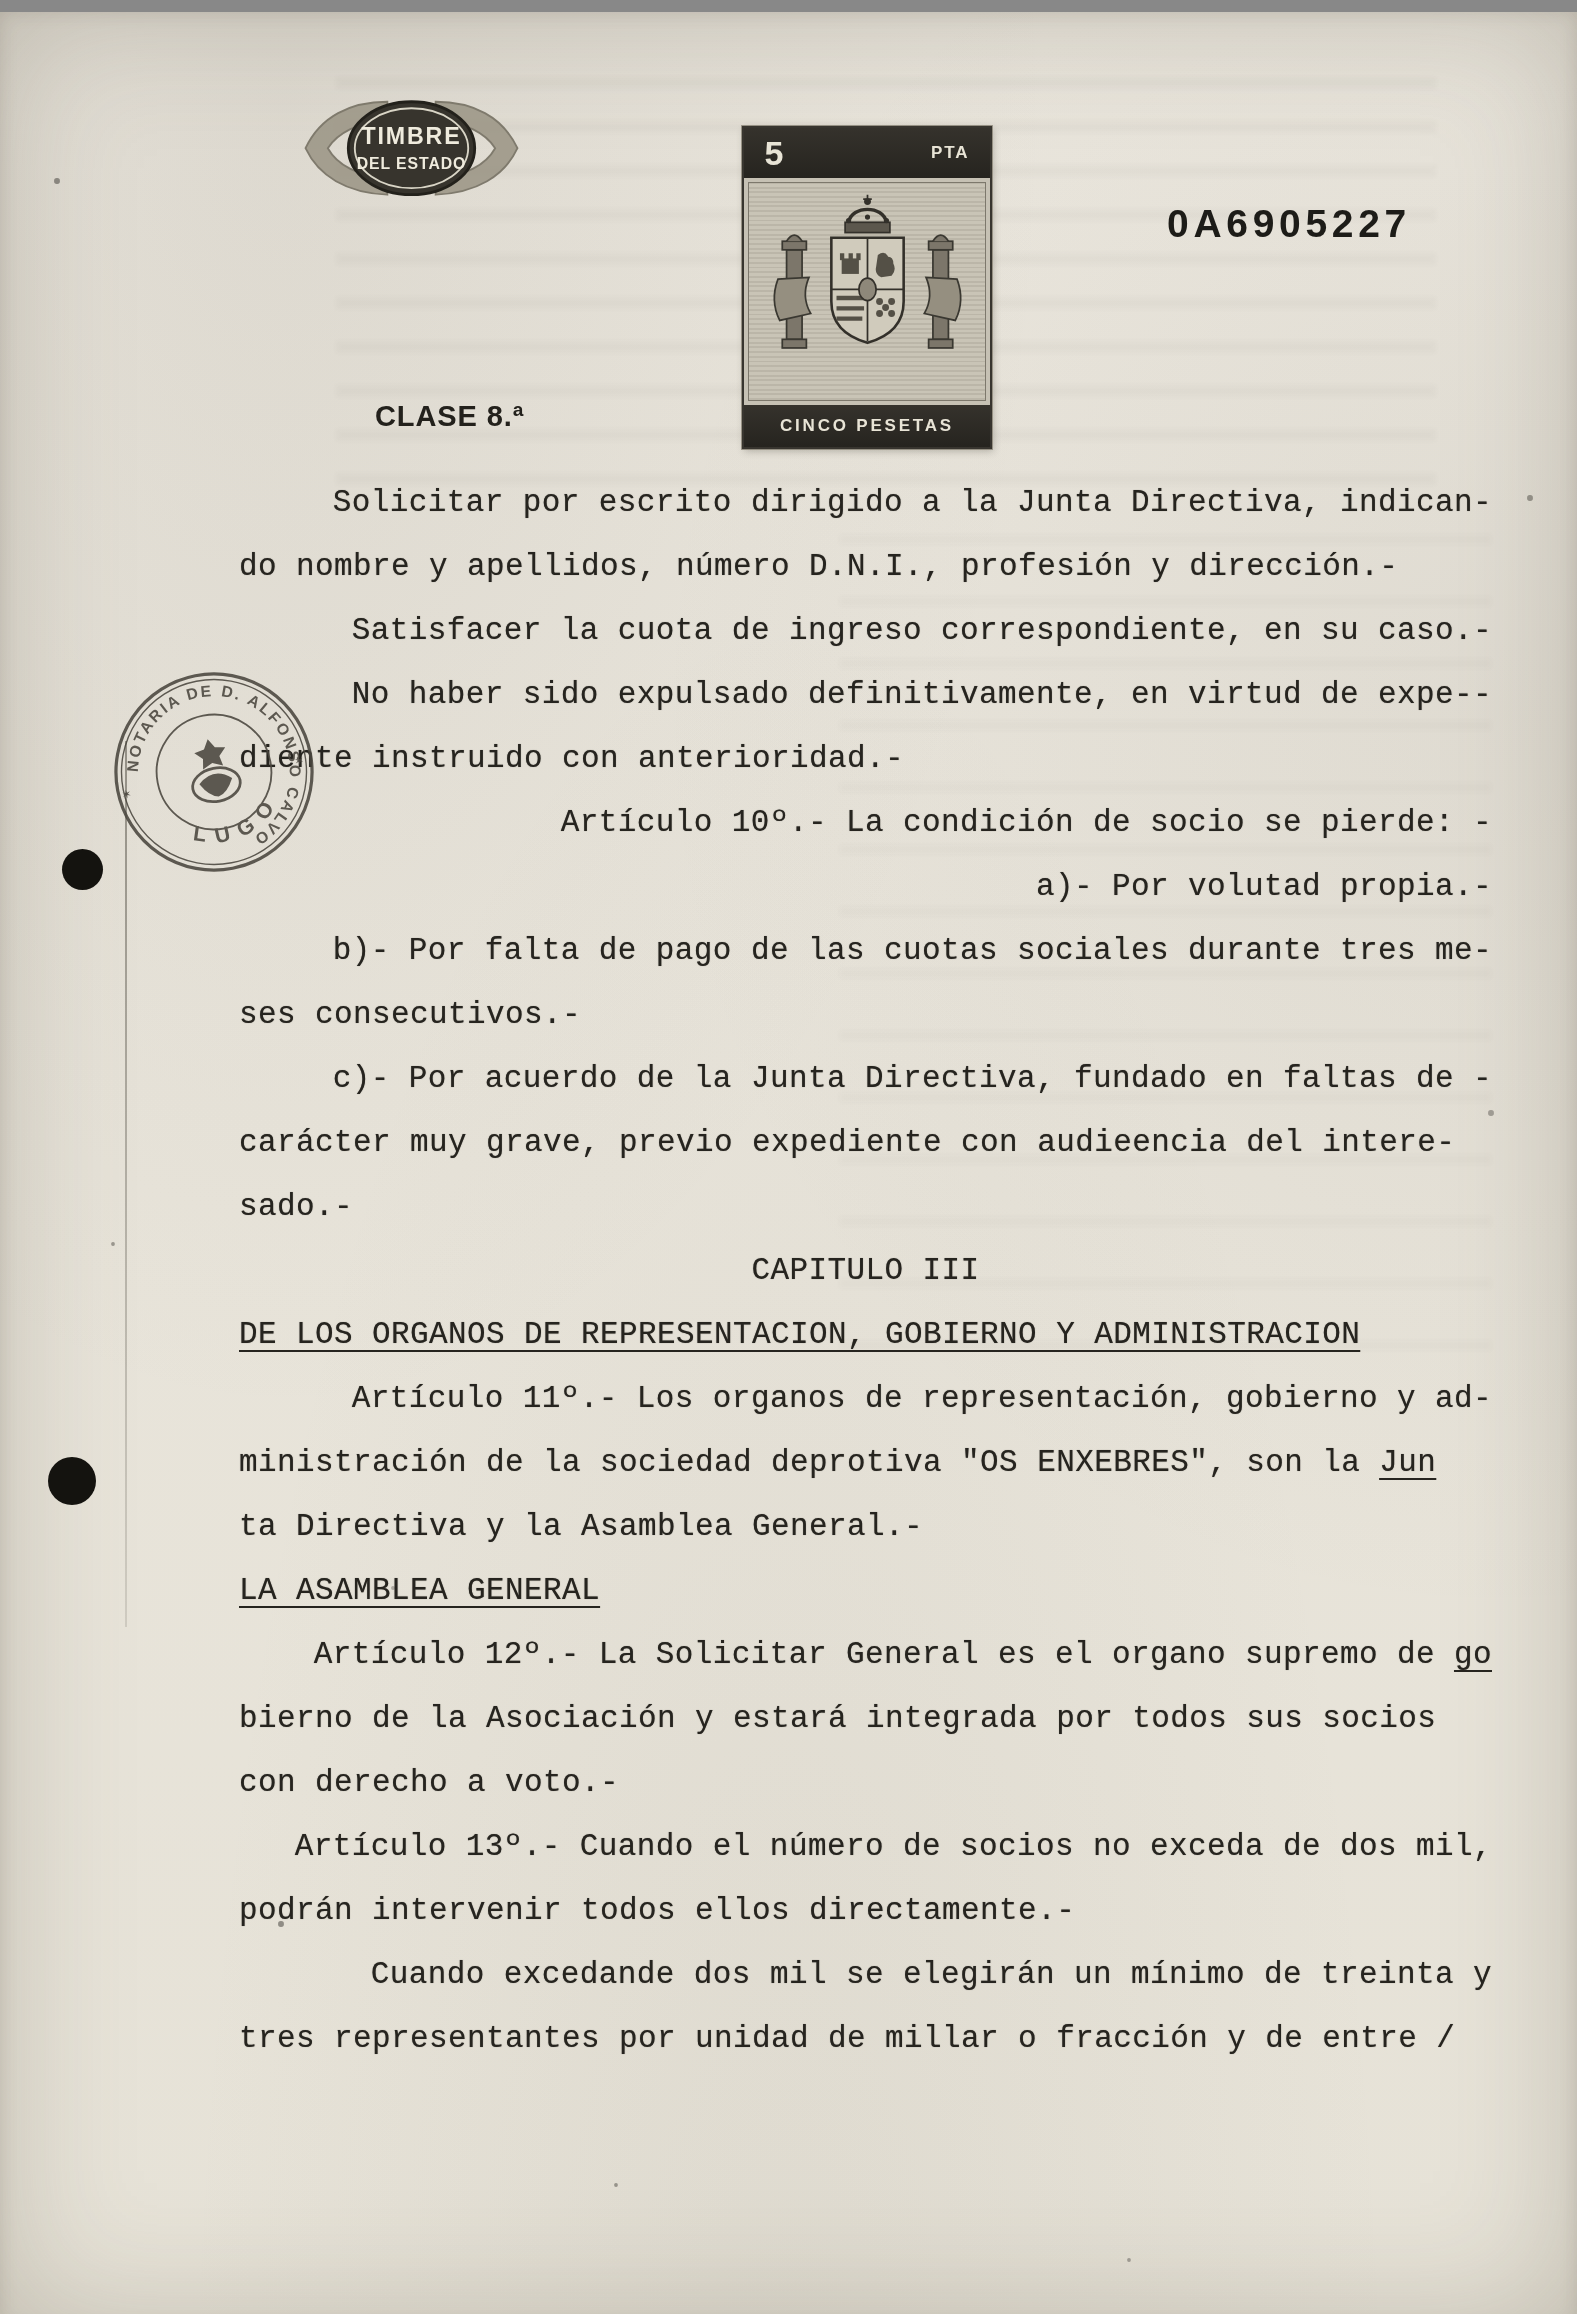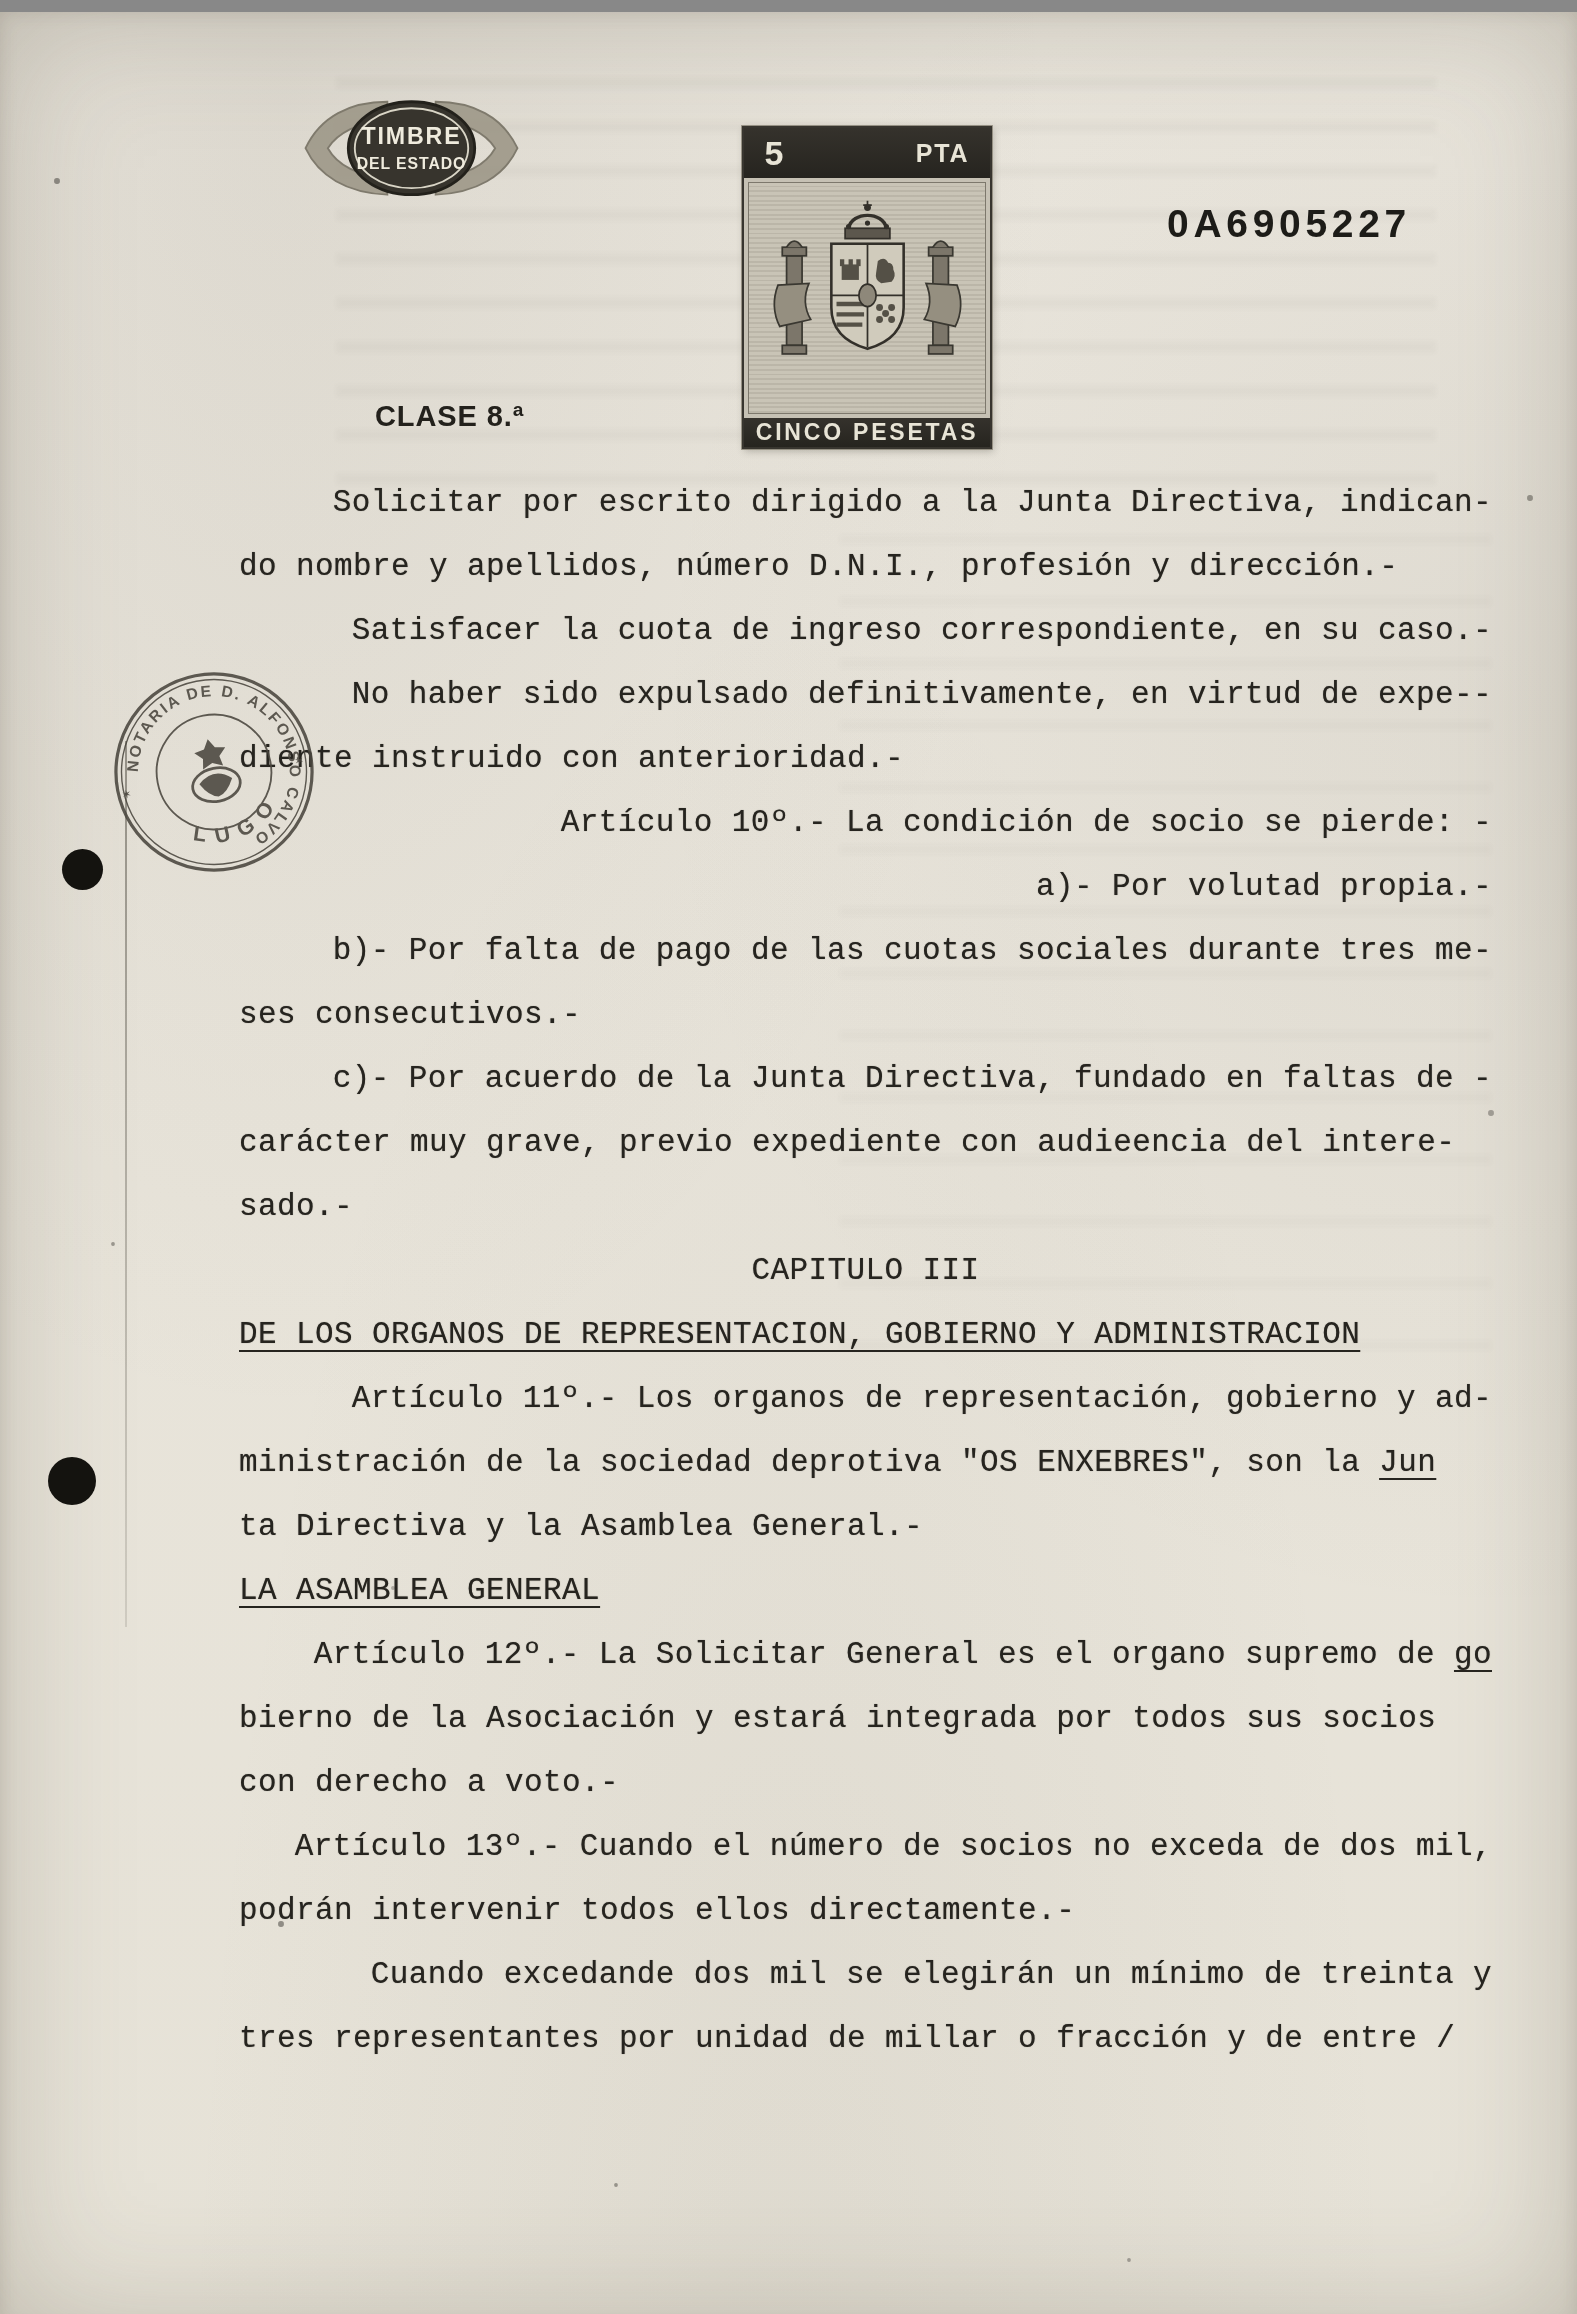--- a/index.html
+++ b/index.html
@@ -54,33 +54,33 @@
     border:2.8px solid #38352f;
     box-shadow:0 0 0 0.9px #8f8a7d, 1.9px 2.8px 7.5px rgba(60,56,48,.3);
     display:flex;flex-direction:column;
   }
   .fiscal-top{
     height:50px;background:linear-gradient(#35322c,#26241f);
     color:#e8e4d6;display:flex;align-items:center;justify-content:space-between;
     padding:0 20.5px;font-family:"Liberation Sans",sans-serif;font-weight:bold;
   }
   .fiscal-top .val{font-size:34px;}
-  .fiscal-top .cur{font-size:25px;letter-spacing:1.9px;}
+  .fiscal-top .cur{font-size:17px;letter-spacing:1.9px;}
   .fiscal-mid{
     flex:1;display:flex;align-items:center;justify-content:center;
     background:
       repeating-linear-gradient(0deg, rgba(58,55,48,.10) 0 1.9px, transparent 1.9px 4.7px),
       #c9c4b6;
     margin:3.7px;border:0.9px solid #7d786c;
   }
   .fiscal-mid svg{width:201px;height:198px;}
   .fiscal-bottom{
-    height:29px;background:linear-gradient(#35322c,#26241f);
+    height:42px;background:linear-gradient(#35322c,#26241f);
     color:#e8e4d6;display:flex;align-items:center;justify-content:center;
-    font-family:"Liberation Sans",sans-serif;font-weight:bold;font-size:23px;letter-spacing:2.8px;
+    font-family:"Liberation Sans",sans-serif;font-weight:bold;font-size:17px;letter-spacing:2.8px;
   }
 
   
   .serial{
     position:absolute;left:1167px;top:190px;
     font-family:"Liberation Sans",sans-serif;font-weight:bold;
     font-size:39px;letter-spacing:4.7px;color:#1d1c18;
   }
   .clase{
     position:absolute;left:375px;top:388px;

